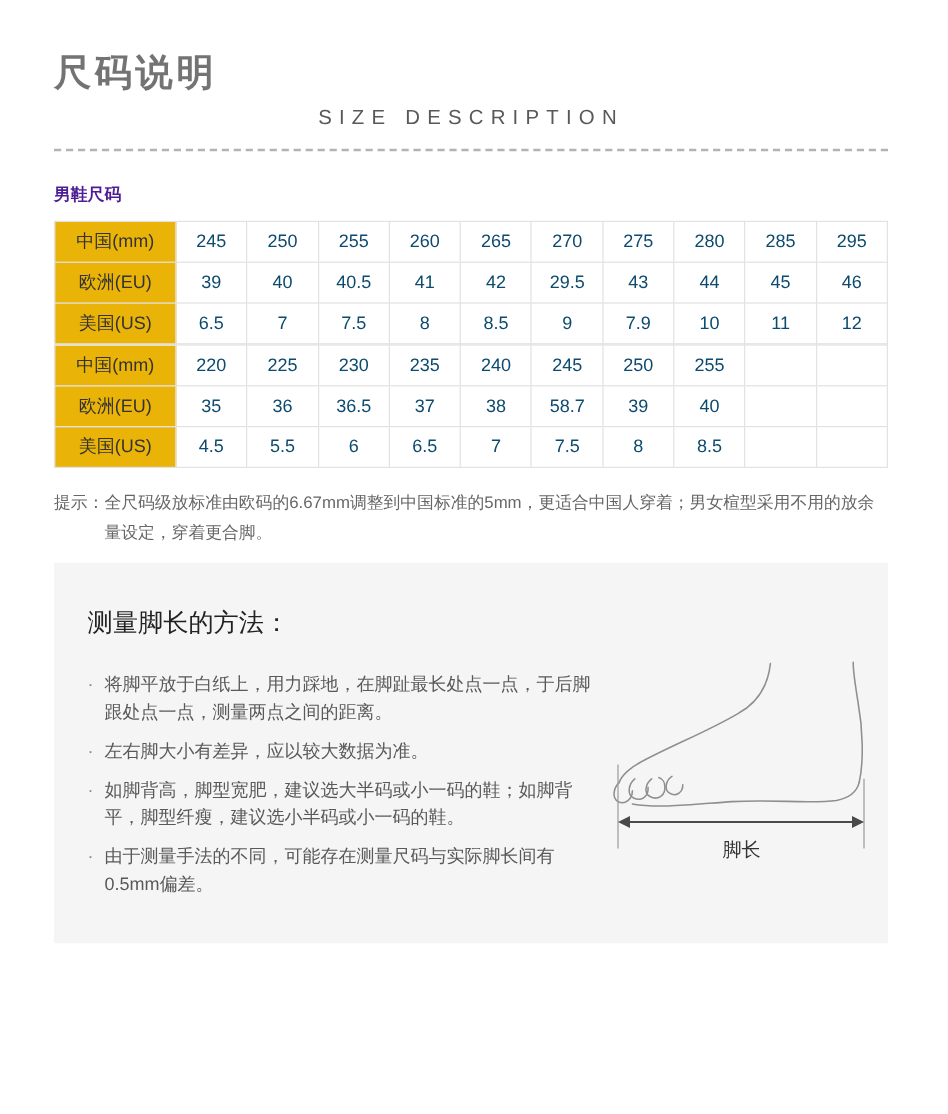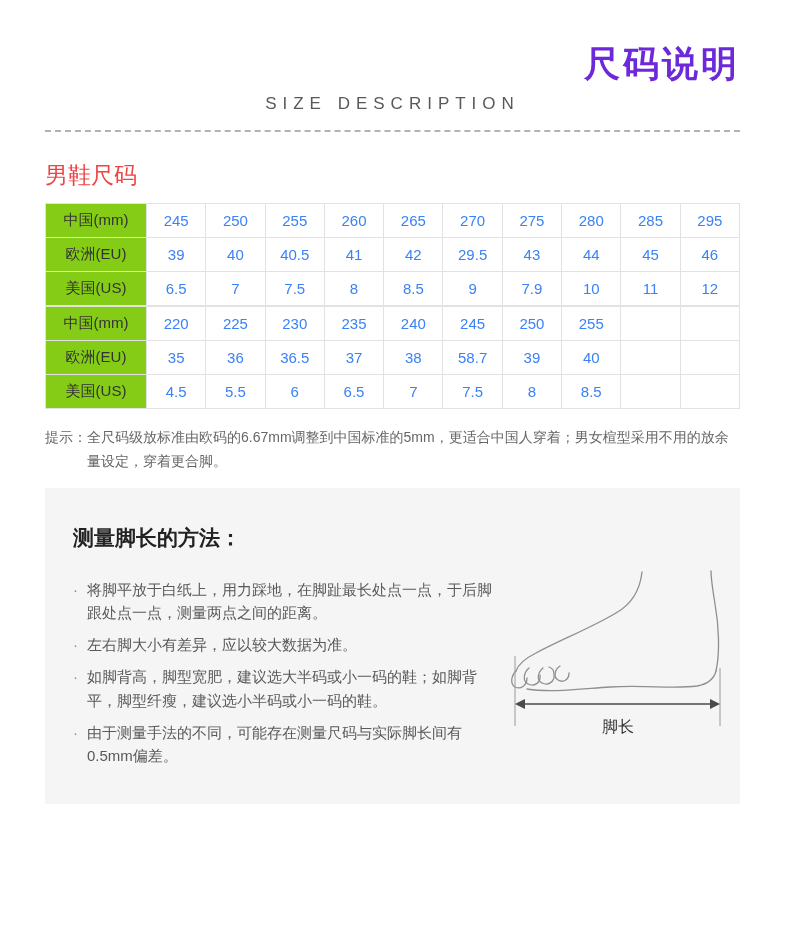--- a/index.html
+++ b/index.html
@@ -7,25 +7,25 @@
     width: 790px;
     background: #ffffff;
     font-family: "Liberation Sans", "DejaVu Sans", sans-serif;
     color: #333;
   }
   .page { padding: 44px 50px 34px 45px; }
 
   
   .hero h1 {
     margin: 0;
-    text-align: right;
-    font-size: 36px;
+    text-align: left;
+    font-size: 31px;
     font-weight: 800;
     letter-spacing: 3px;
-    color: #6d28d9;
+    color: #737373;
     line-height: 1.1;
   }
   .subtitle {
     margin-top: 10px;
     text-align: center;
     font-size: 17px;
     letter-spacing: 6px;
     color: #595959;
   }
   .section-title {
@@ -38,65 +38,65 @@
   }
   .divider {
     margin-top: 16px;
     height: 0;
     border-top: 2px dashed #b3b3b3;
   }
 
   
   .size-heading {
     margin: 28px 0 12px 0;
-    font-size: 23px;
-    font-weight: 400;
-    color: #ef4444;
+    font-size: 14px;
+    font-weight: 700;
+    color: #4c1d95;
   }
   table.size-table {
     width: 100%;
     border-collapse: collapse;
     table-layout: fixed;
   }
   table.size-table th, table.size-table td {
     border: 1px solid #e2e2e2;
     height: 33px;
     padding: 0;
     text-align: center;
     vertical-align: middle;
     font-size: 15px;
   }
   table.size-table th {
     width: 100px;
-    background: #84cc16;
+    background: #eab308;
     font-weight: 400;
     color: #333;
   }
-  table.size-table td { color: #3b82f6; }
+  table.size-table td { color: #0c4a6e; }
 
   
   .tip {
     display: flex;
     margin: 16px 0 0 0;
     font-size: 14px;
     line-height: 1.75;
     color: #666;
   }
   .tip-label { flex: 0 0 auto; white-space: nowrap; }
 
   
   .measure-box {
     margin-top: 14px;
     background: #f5f5f5;
     padding: 36px 24px 28px 28px;
   }
   .measure-heading {
     margin: 0 0 26px 0;
     font-size: 21px;
-    font-weight: 700;
+    font-weight: 400;
     color: #222;
   }
   .measure-body { display: flex; align-items: flex-start; }
   ul.bullets {
     list-style: none;
     margin: 0;
     padding: 0;
     flex: 0 0 432px;
     font-size: 15px;
     color: #595959;

